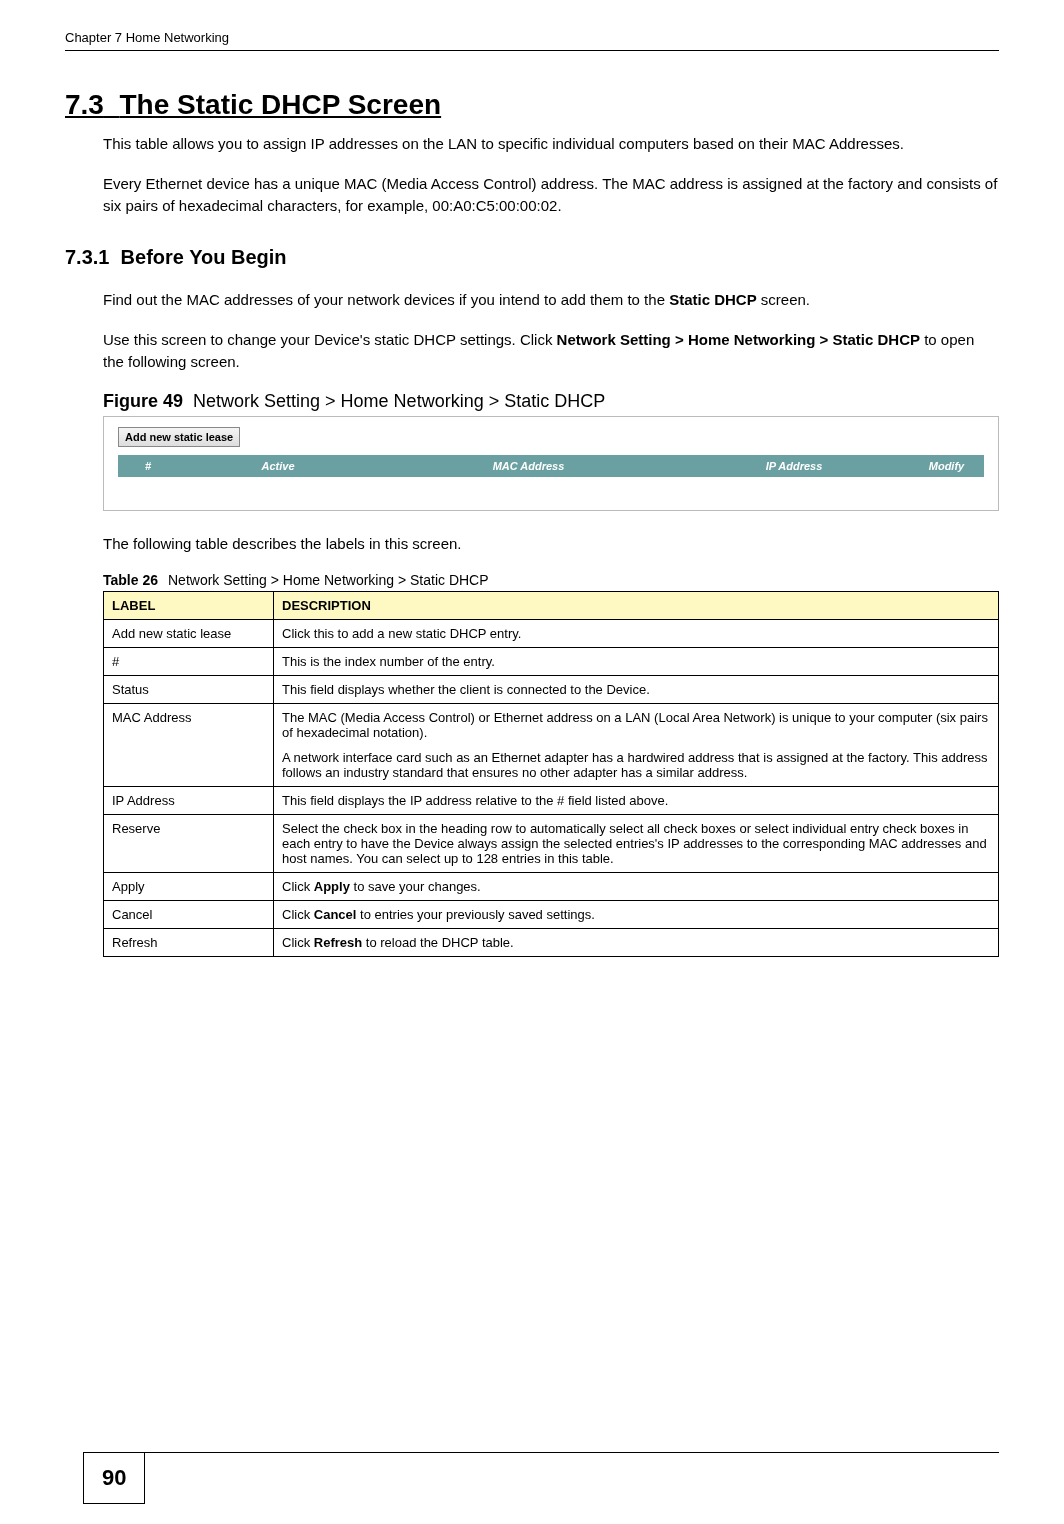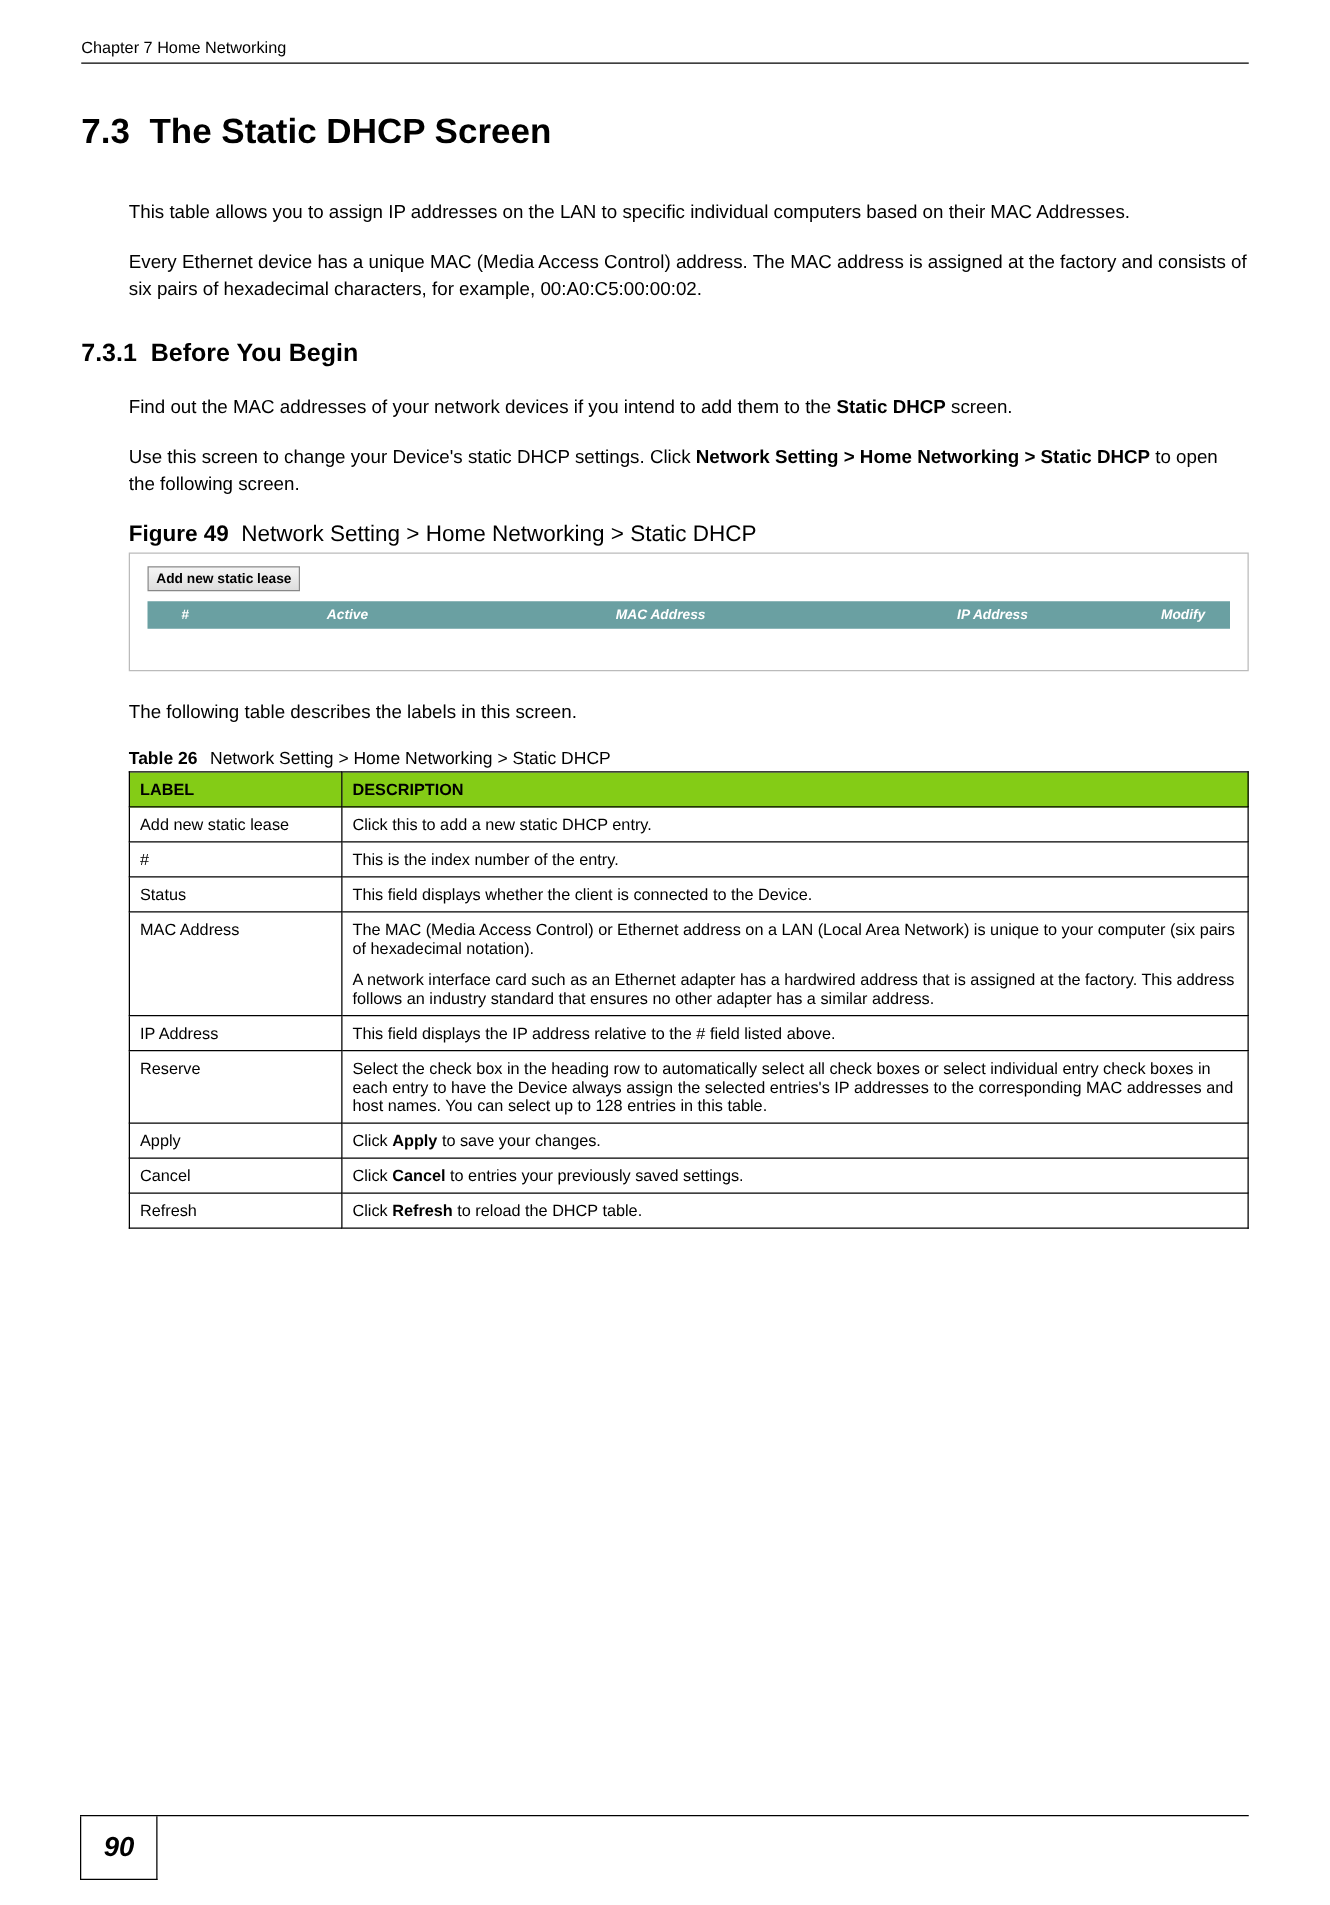--- a/index.html
+++ b/index.html
@@ -17,21 +17,22 @@
       border-bottom: 1.5px solid #000;
       padding-bottom: 5px;
       font-size: 13px;
       margin-bottom: 38px;
     }
     .chapter-label { font-weight: normal; }
     .h1 {
       font-size: 28px;
       font-weight: bold;
       font-family: Arial, sans-serif;
-      margin-bottom: 38px;
+      margin-bottom: 12px;
+      text-decoration: underline;
     }
     .body-text {
       font-size: 15px;
       line-height: 1.45;
       margin-bottom: 18px;
       margin-left: 38px;
     }
     .h2 {
       font-size: 20px;
       font-weight: bold;
@@ -92,38 +93,37 @@
       margin-top: 18px;
     }
     .table-caption .tbl-label { font-weight: bold; margin-right: 10px;}
     table.desc {
       margin-left: 38px;
       border-collapse: collapse;
       width: calc(100% - 38px);
       font-size: 13px;
     }
     table.desc th {
-      background: #84cc16;
+      background: #fef9c3;
       text-align: left;
       padding: 6px 8px;
       border: 1px solid #000;
       font-weight: bold;
     }
     table.desc td {
       border: 1px solid #000;
       padding: 6px 8px;
       vertical-align: top;
     }
     table.desc td.label-col { width: 170px; }
     .footer {
       position: absolute;
       bottom: 20px;
-      left: 64px;
+      left: 83px;
       right: 65px;
-      font-style: italic;
     }
     .footer-line {
       border-top: 1.5px solid #000;
       display: flex;
       align-items: center;
       padding-top: 0;
     }
     .page-num-box {
       border: 1.5px solid #000;
       border-top: none;

